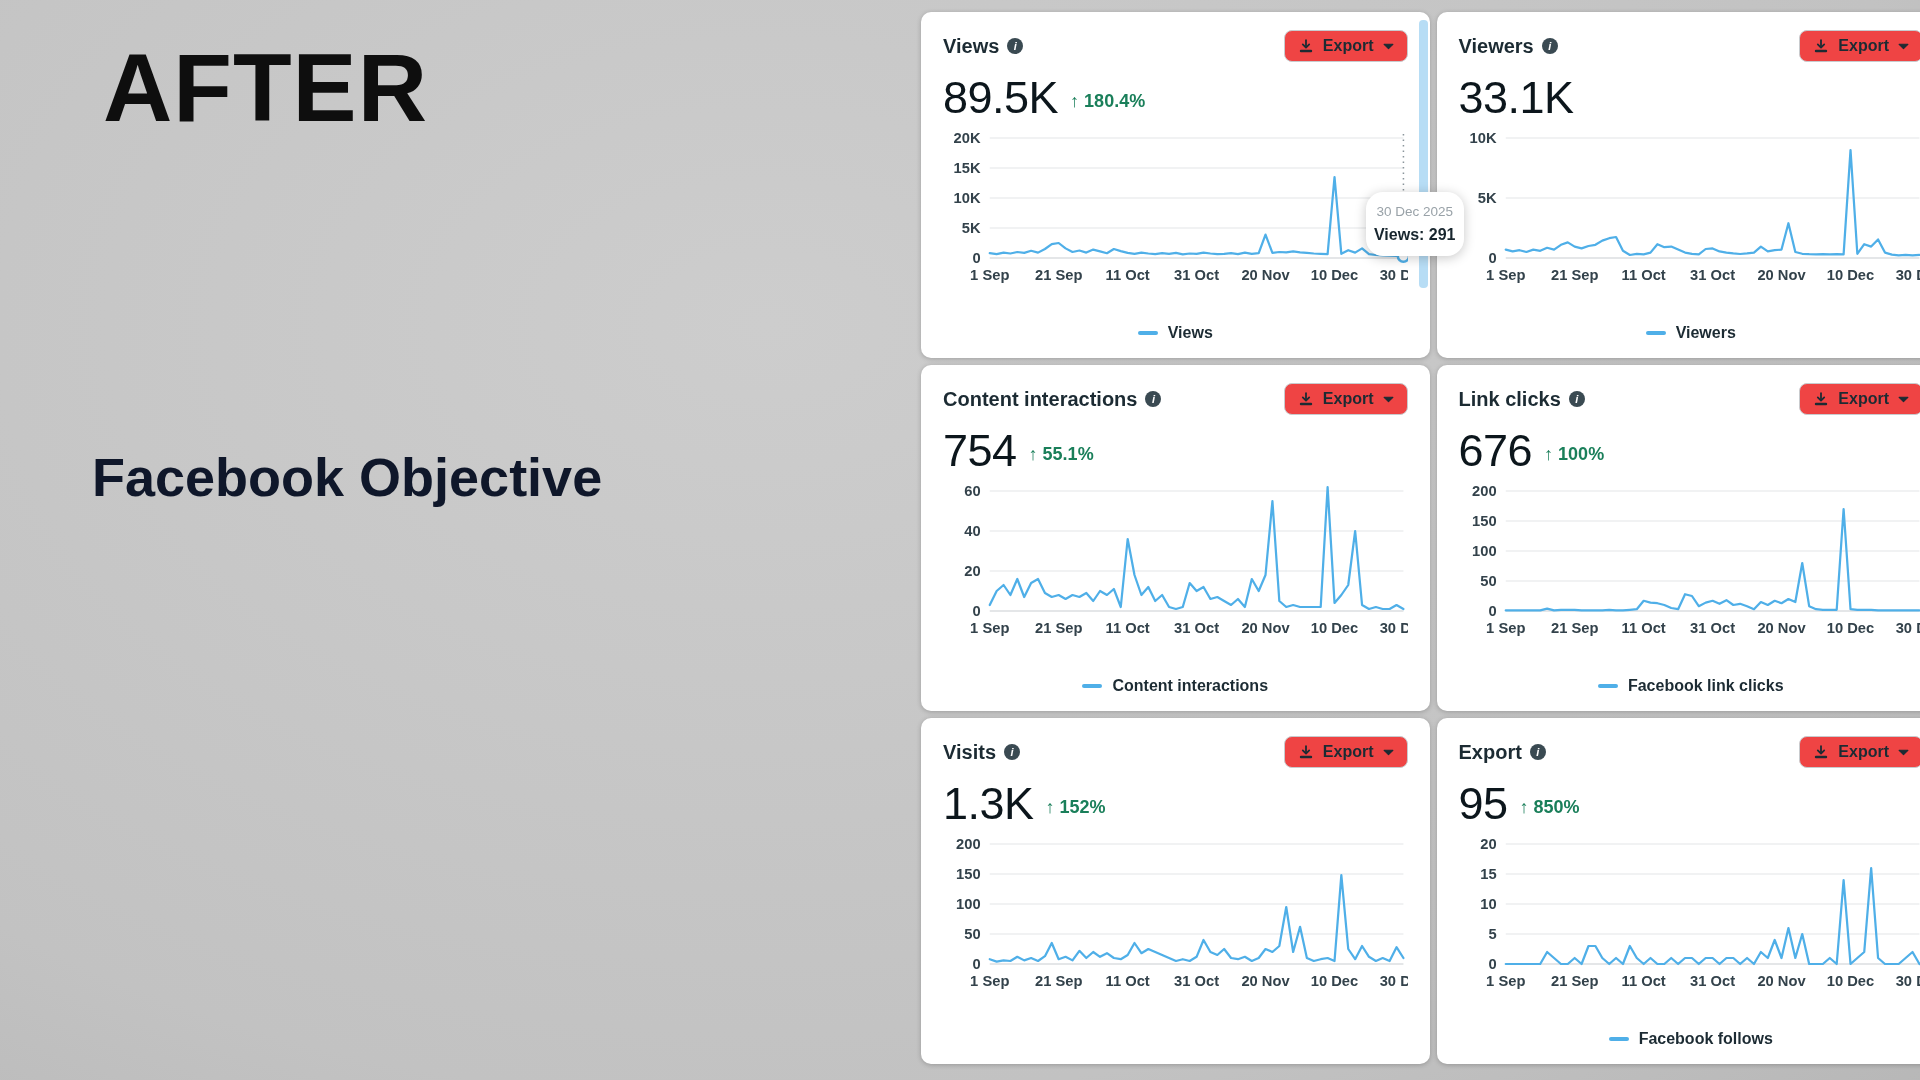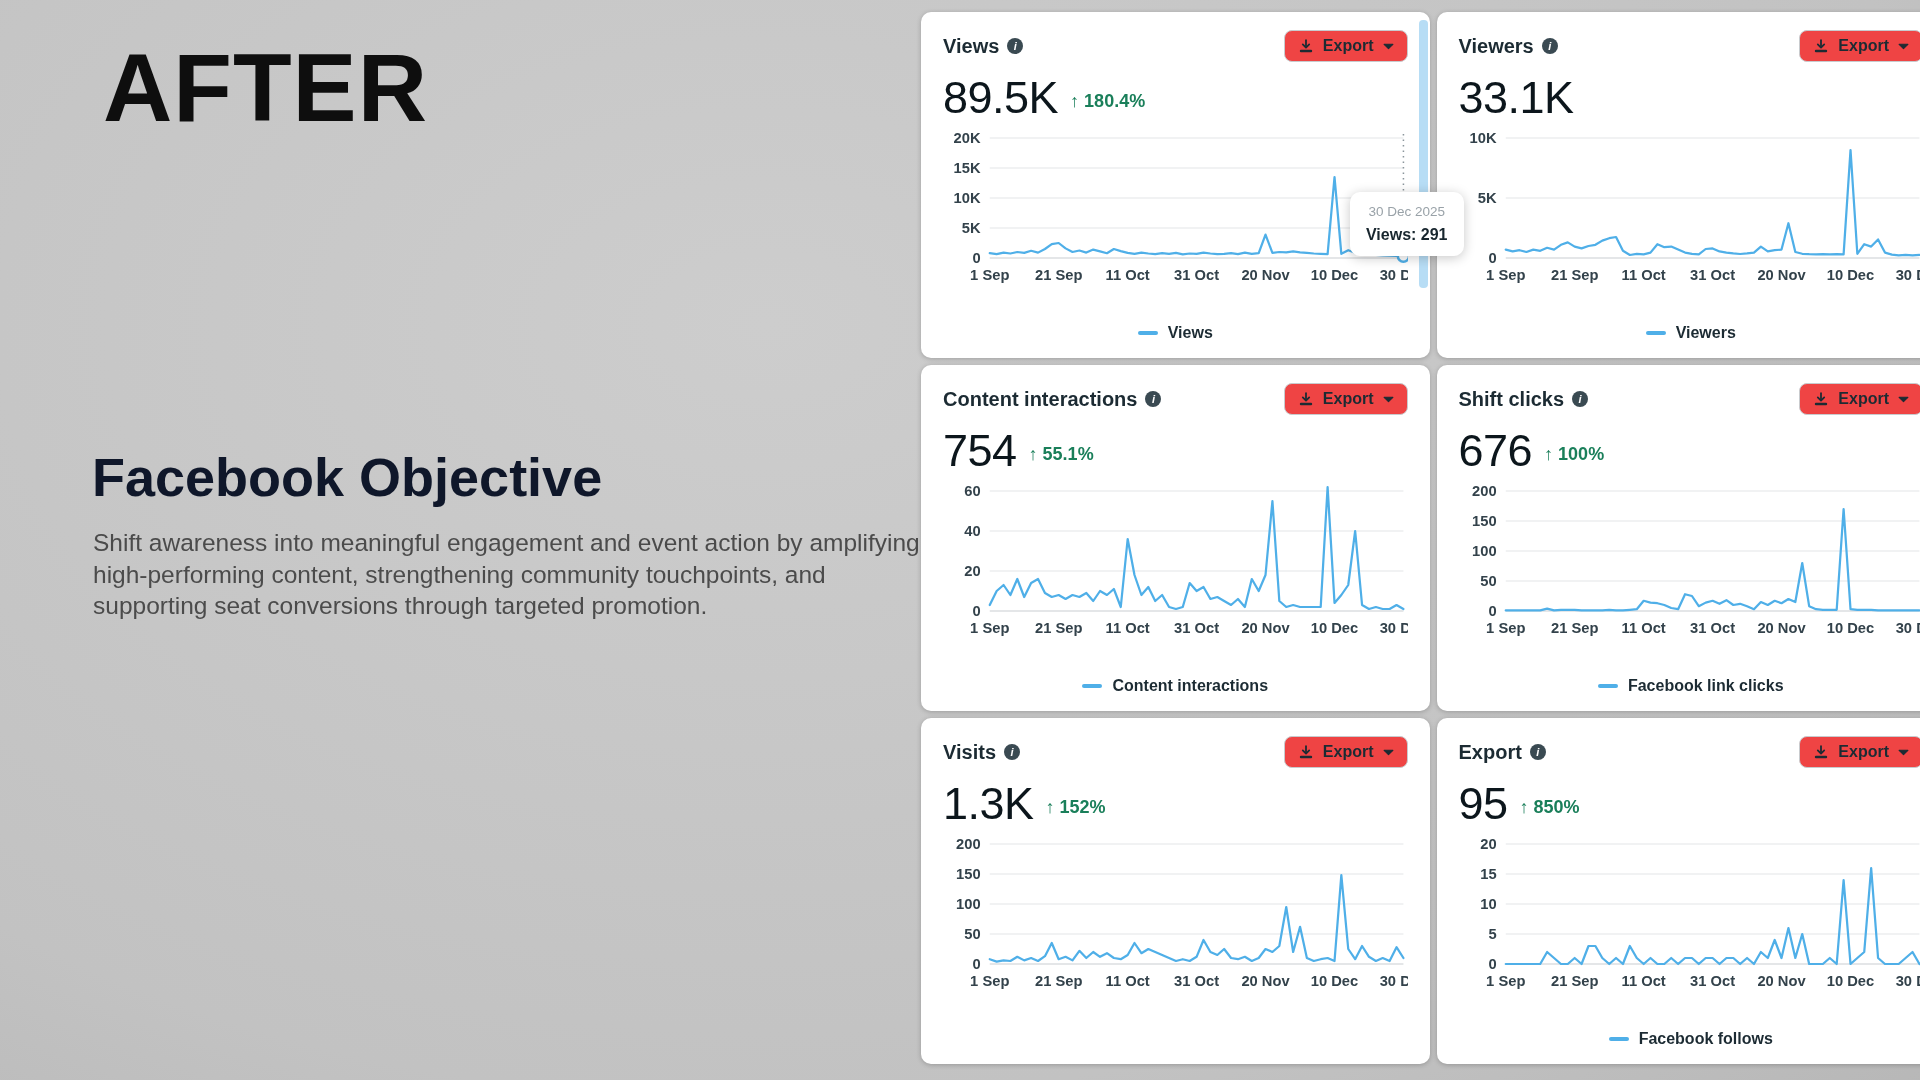--- a/index.html
+++ b/index.html
@@ -53,33 +53,32 @@
   .metric-change{font-size:18px;font-weight:700;margin-left:12px;margin-top:6px;}
 
   .chart-svg{width:100%;height:158px;margin-top:4px;display:block;}
   .tick-label{font-family:"Liberation Sans", sans-serif;font-size:14.5px;font-weight:700;fill:#33424b;}
   .legend{display:flex;align-items:center;justify-content:center;gap:10px;margin-top:auto;margin-bottom:6px;}
   .legend-dash{width:20px;height:4px;border-radius:2px;display:inline-block;}
   .legend-label{font-size:16px;font-weight:700;color:#1c2b33;}
 
   .hover-band{position:absolute;right:2px;top:8px;height:268px;width:9px;border-radius:4px;}
   .tooltip{
-    position:absolute;top:180px;right:-34px;z-index:10;background:#fff;border-radius:10px;
-    box-shadow:0 2px 12px rgba(0,0,0,.22);padding:12px 16px;text-align:center;white-space:nowrap;
+    position:absolute;top:180px;right:-34px;z-index:10;background:#fff;border-radius:17px;
+    box-shadow:0 2px 12px rgba(0,0,0,.22);padding:12px 8px;text-align:center;white-space:nowrap;
   }
   .tooltip-date{font-size:13.5px;color:#99a2a8;font-weight:400;margin-bottom:7px;}
   .tooltip-value{font-size:16px;font-weight:700;color:#18262e;}
 </style>
 </head>
 <body>
 
 <div class="slide">
   <h1 class="kicker">AFTER</h1>
   <h2 class="heading">Facebook Objective</h2>
-  <p class="body-text">Shift awareness into meaningful engagement and event action by amplifying high-performing content, strengthening community touchpoints, and supporting seat conversions through targeted promotion.</p>
   <div class="metrics-grid">
   <section class="card">
     <div class="card-head">
       <div class="title-wrap">
         <span class="card-title">Views</span>
         <span class="info-icon">i</span>
       </div>
       <button class="export-btn">
         <svg class="dl-icon" viewBox="0 0 16 16">
           <path d="M8 2.2v7" stroke="#1c2b33" stroke-width="1.8" fill="none" stroke-linecap="round"></path>
@@ -228,21 +227,21 @@
         </svg>
     <div class="legend">
       <span class="legend-dash" style="background: rgb(79, 175, 232);"></span>
       <span class="legend-label">Content interactions</span>
     </div>
   </section>
 
   <section class="card">
     <div class="card-head">
       <div class="title-wrap">
-        <span class="card-title">Shift clicks</span>
+        <span class="card-title">Link clicks</span>
         <span class="info-icon">i</span>
       </div>
       <button class="export-btn">
         <svg class="dl-icon" viewBox="0 0 16 16">
           <path d="M8 2.2v7" stroke="#1c2b33" stroke-width="1.8" fill="none" stroke-linecap="round"></path>
           <path d="M4.8 6.4L8 9.6l3.2-3.2" stroke="#1c2b33" stroke-width="1.8" fill="none" stroke-linecap="round" stroke-linejoin="round"></path>
           <path d="M3 13h10" stroke="#1c2b33" stroke-width="2.4" stroke-linecap="round"></path>
         </svg>
         <span class="export-label">Export</span>
         <svg class="caret-icon" viewBox="0 0 10 6">

